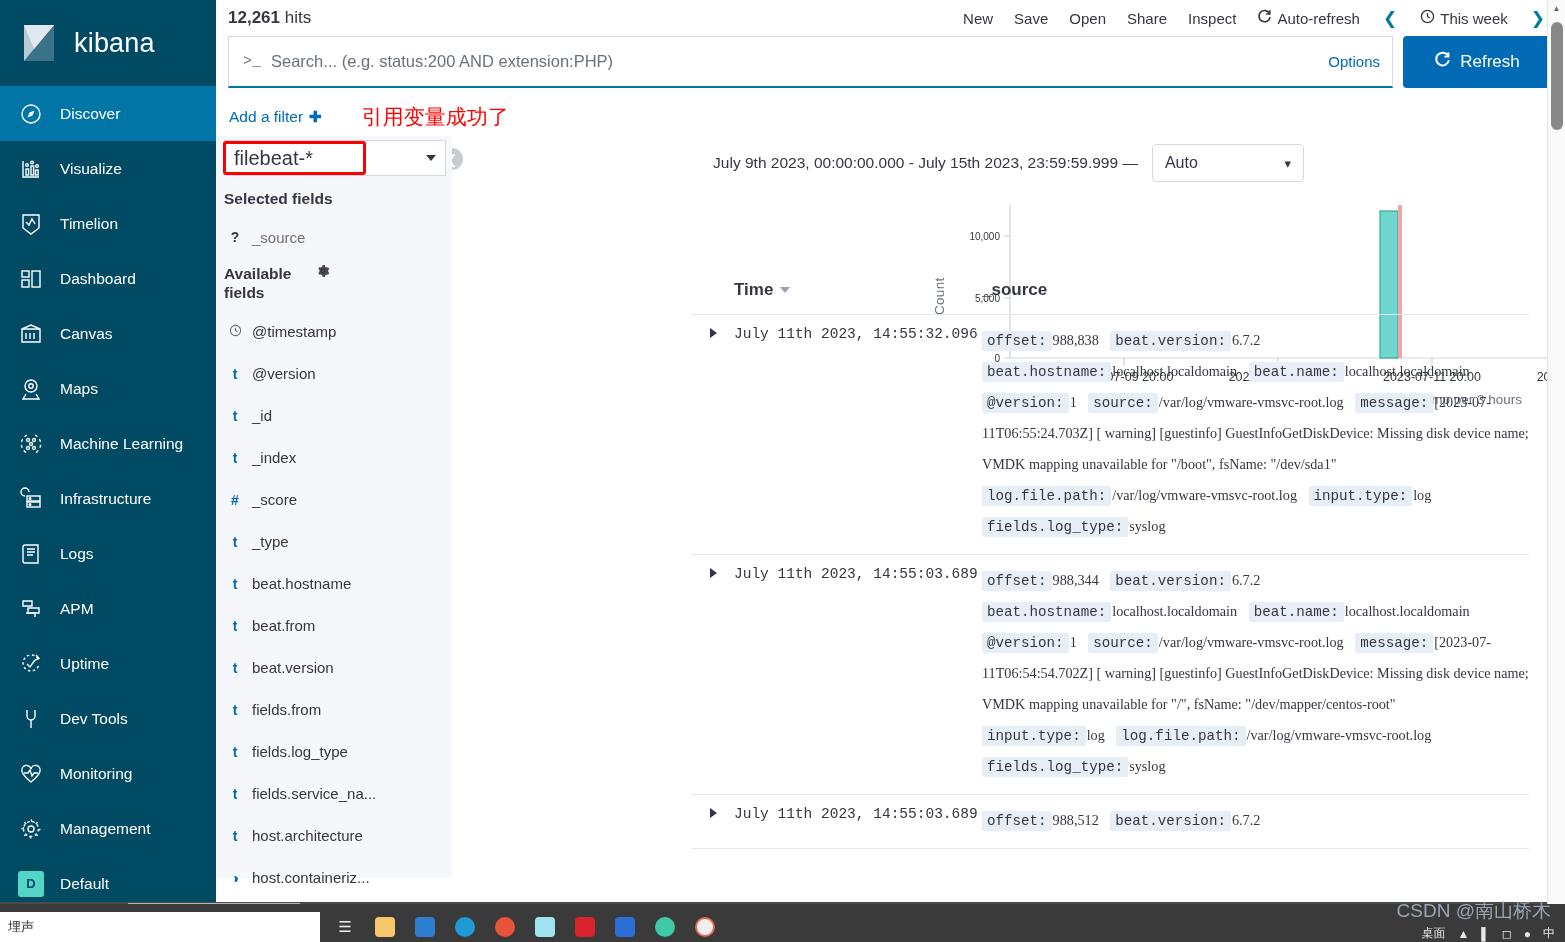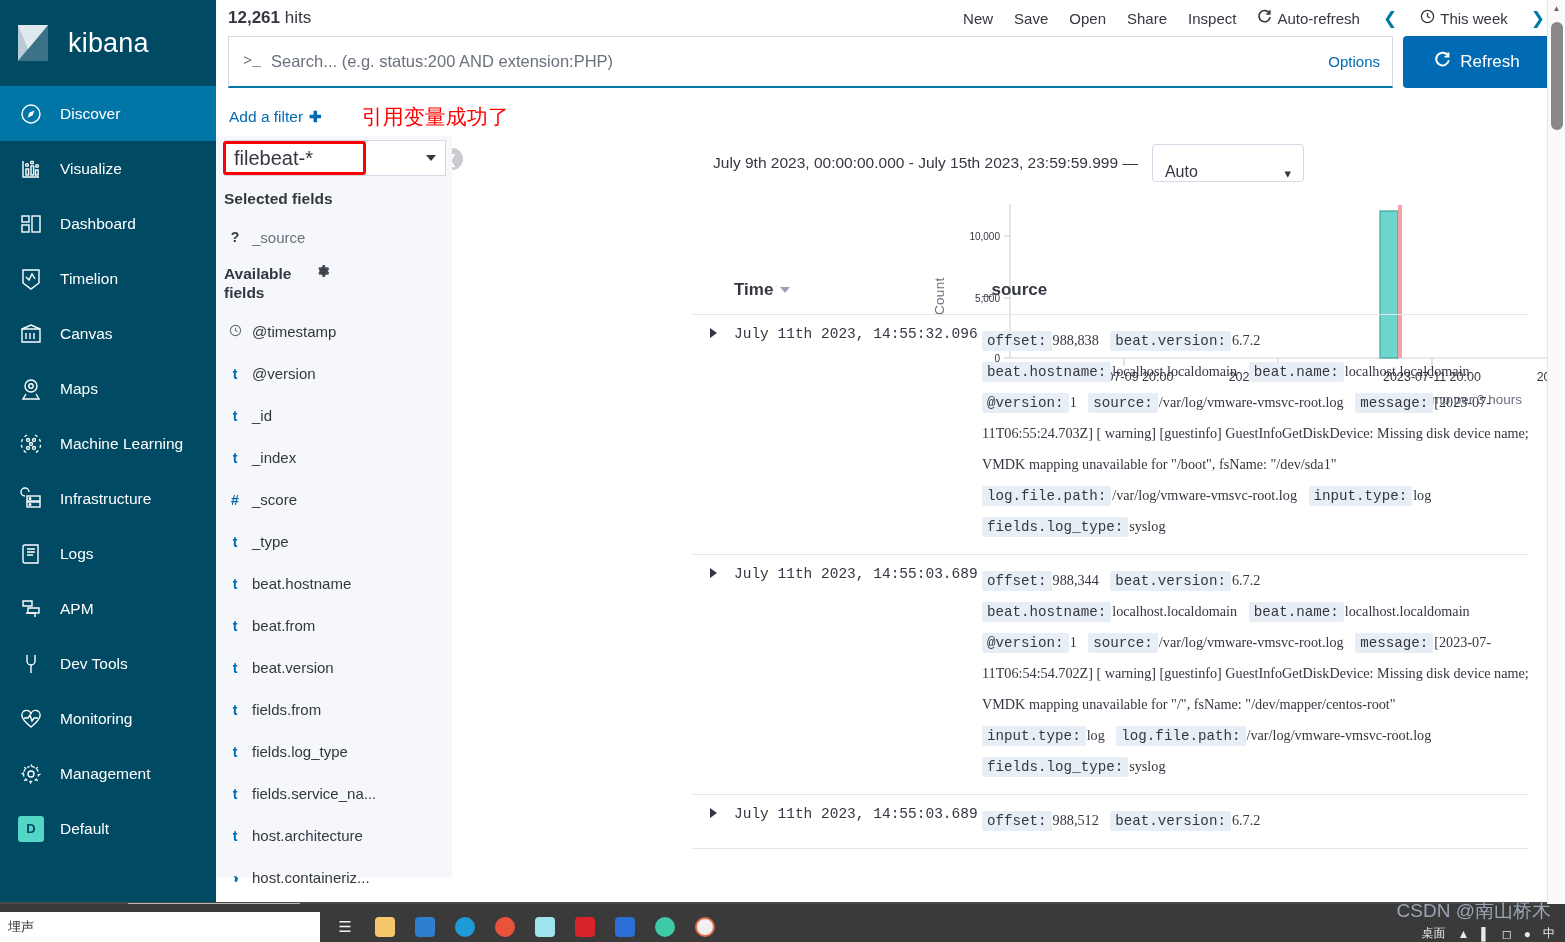--- a/index.html
+++ b/index.html
@@ -8,21 +8,21 @@
     font-family: "Liberation Sans", sans-serif;
     background: #fff; overflow: hidden;
   }
   .app { position: relative; width: 1565px; height: 942px; display: flex; }
 
   
   .sidebar {
     width: 216px; height: 912px; background: #014a64;
     flex: 0 0 216px; position: relative; overflow: hidden;
   }
-  .brand { height: 86px; display: flex; align-items: center; padding-left: 14px; gap: 14px; }
+  .brand { height: 86px; display: flex; align-items: center; padding-left: 14px; gap: 14px; margin-left: 6px; }
   .brand-logo { width: 40px; height: 40px; position: relative; }
   .brand-name { color: #fff; font-size: 27px; letter-spacing: .2px; }
   .nav-item {
     height: 55px; display: flex; align-items: center; gap: 16px;
     padding-left: 18px; color: #ffffff; font-size: 15.5px; cursor: pointer;
   }
   .nav-item.active { background: #0175a6; }
   .nav-icon { width: 26px; height: 26px; flex: 0 0 26px; display: flex; align-items: center; justify-content: center; }
   .nav-icon svg { display: block; }
   .space-badge {
@@ -101,21 +101,21 @@
   .content { flex: 1; position: relative; background: #fff; overflow: hidden; }
   .collapse-btn {
     position: absolute; left: -11px; top: 12px; width: 22px; height: 22px;
     border-radius: 50%; background: #c9cbd0; color: #fff; font-size: 13px;
     display: flex; align-items: center; justify-content: center; cursor: pointer; z-index: 5;
   }
   .daterow { height: 54px; display: flex; align-items: center; justify-content: center; gap: 14px; }
   .daterange { font-size: 15.5px; color: #343741; }
   .intervalsel {
     width: 152px; height: 38px; border: 1px solid #d3dae6; border-radius: 4px; background: #fff;
-    display: flex; align-items: flex-end; justify-content: space-between; padding: 0 12px;
+    display: flex; align-items: center; justify-content: space-between; padding: 0 12px;
     font-size: 16px; color: #343741; cursor: pointer;
   }
   .intervalsel .dn { color: #343741; font-size: 13px; }
 
   
   .chartwrap { height: 215px; position: relative; padding: 0 30px 0 0; }
   .chart { position: absolute; left: 476px; top: 8px; width: 1040px; height: 206px; }
   .ylabel {
     position: absolute; left: 480px; top: 125px; transform: rotate(-90deg);
     transform-origin: left top; font-size: 13.5px; color: #69707d; letter-spacing: .3px;
@@ -198,36 +198,36 @@
             <circle cx="13" cy="5.5" r="1.4"></circle>
             <circle cx="18" cy="9" r="1.4"></circle>
         </svg>
       </span>
       <span>Visualize</span>
     </div>
 
     <div class="nav-item">
       <span class="nav-icon">
         <svg width="24" height="24" viewBox="0 0 24 24" fill="none" stroke="#fff" stroke-width="1.4">
+          <path d="M4 3 H20 V16 L12 22 L4 16 Z"></path>
+            <path d="M7 10 L10 13 L13 7 L16 12"></path>
+        </svg>
+      </span>
+      <span>Timelion</span>
+    </div>
+
+    <div class="nav-item">
+      <span class="nav-icon">
+        <svg width="24" height="24" viewBox="0 0 24 24" fill="none" stroke="#fff" stroke-width="1.4">
           <rect x="3" y="4" width="7" height="6"></rect>
             <rect x="3" y="13" width="7" height="7"></rect>
             <rect x="13" y="4" width="8" height="16"></rect>
         </svg>
       </span>
       <span>Dashboard</span>
-    </div>
-
-    <div class="nav-item">
-      <span class="nav-icon">
-        <svg width="24" height="24" viewBox="0 0 24 24" fill="none" stroke="#fff" stroke-width="1.4">
-          <path d="M4 3 H20 V16 L12 22 L4 16 Z"></path>
-            <path d="M7 10 L10 13 L13 7 L16 12"></path>
-        </svg>
-      </span>
-      <span>Timelion</span>
     </div>
 
     <div class="nav-item">
       <span class="nav-icon">
         <svg width="24" height="24" viewBox="0 0 24 24" fill="none" stroke="#fff" stroke-width="1.4">
           <path d="M3 7 H21 V20 H3 Z"></path>
             <path d="M3 7 L12 3 L21 7"></path>
             <path d="M7 11 V17 M11 11 V17 M15 11 V17"></path>
         </svg>
       </span>
@@ -287,20 +287,30 @@
       <span class="nav-icon">
         <svg width="24" height="24" viewBox="0 0 24 24" fill="none" stroke="#fff" stroke-width="1.4">
           <path d="M4 4 H13 V9 H4 Z"></path>
             <path d="M9 11 H20 V16 H9 Z"></path>
             <path d="M7 16 H16 V20"></path>
         </svg>
       </span>
       <span>APM</span>
     </div>
 
+    <div class="nav-item">
+      <span class="nav-icon">
+        <svg width="24" height="24" viewBox="0 0 24 24" fill="none" stroke="#fff" stroke-width="1.4">
+          <path d="M19 7 A8 8 0 1 0 20 12" stroke-dasharray="2.5 2.5"></path>
+            <path d="M8 12 L11 15 L16 8"></path>
+            <path d="M17 3 L20 6.5 L16 8"></path>
+        </svg>
+      </span>
+      <span>Uptime</span>
+    </div>
 
     <div class="nav-item">
       <span class="nav-icon">
         <svg width="24" height="24" viewBox="0 0 24 24" fill="none" stroke="#fff" stroke-width="1.4">
           <path d="M8 3 V9 A4 4 0 0 0 16 9 V3"></path>
             <path d="M12 13 V21"></path>
         </svg>
       </span>
       <span>Dev Tools</span>
     </div>

